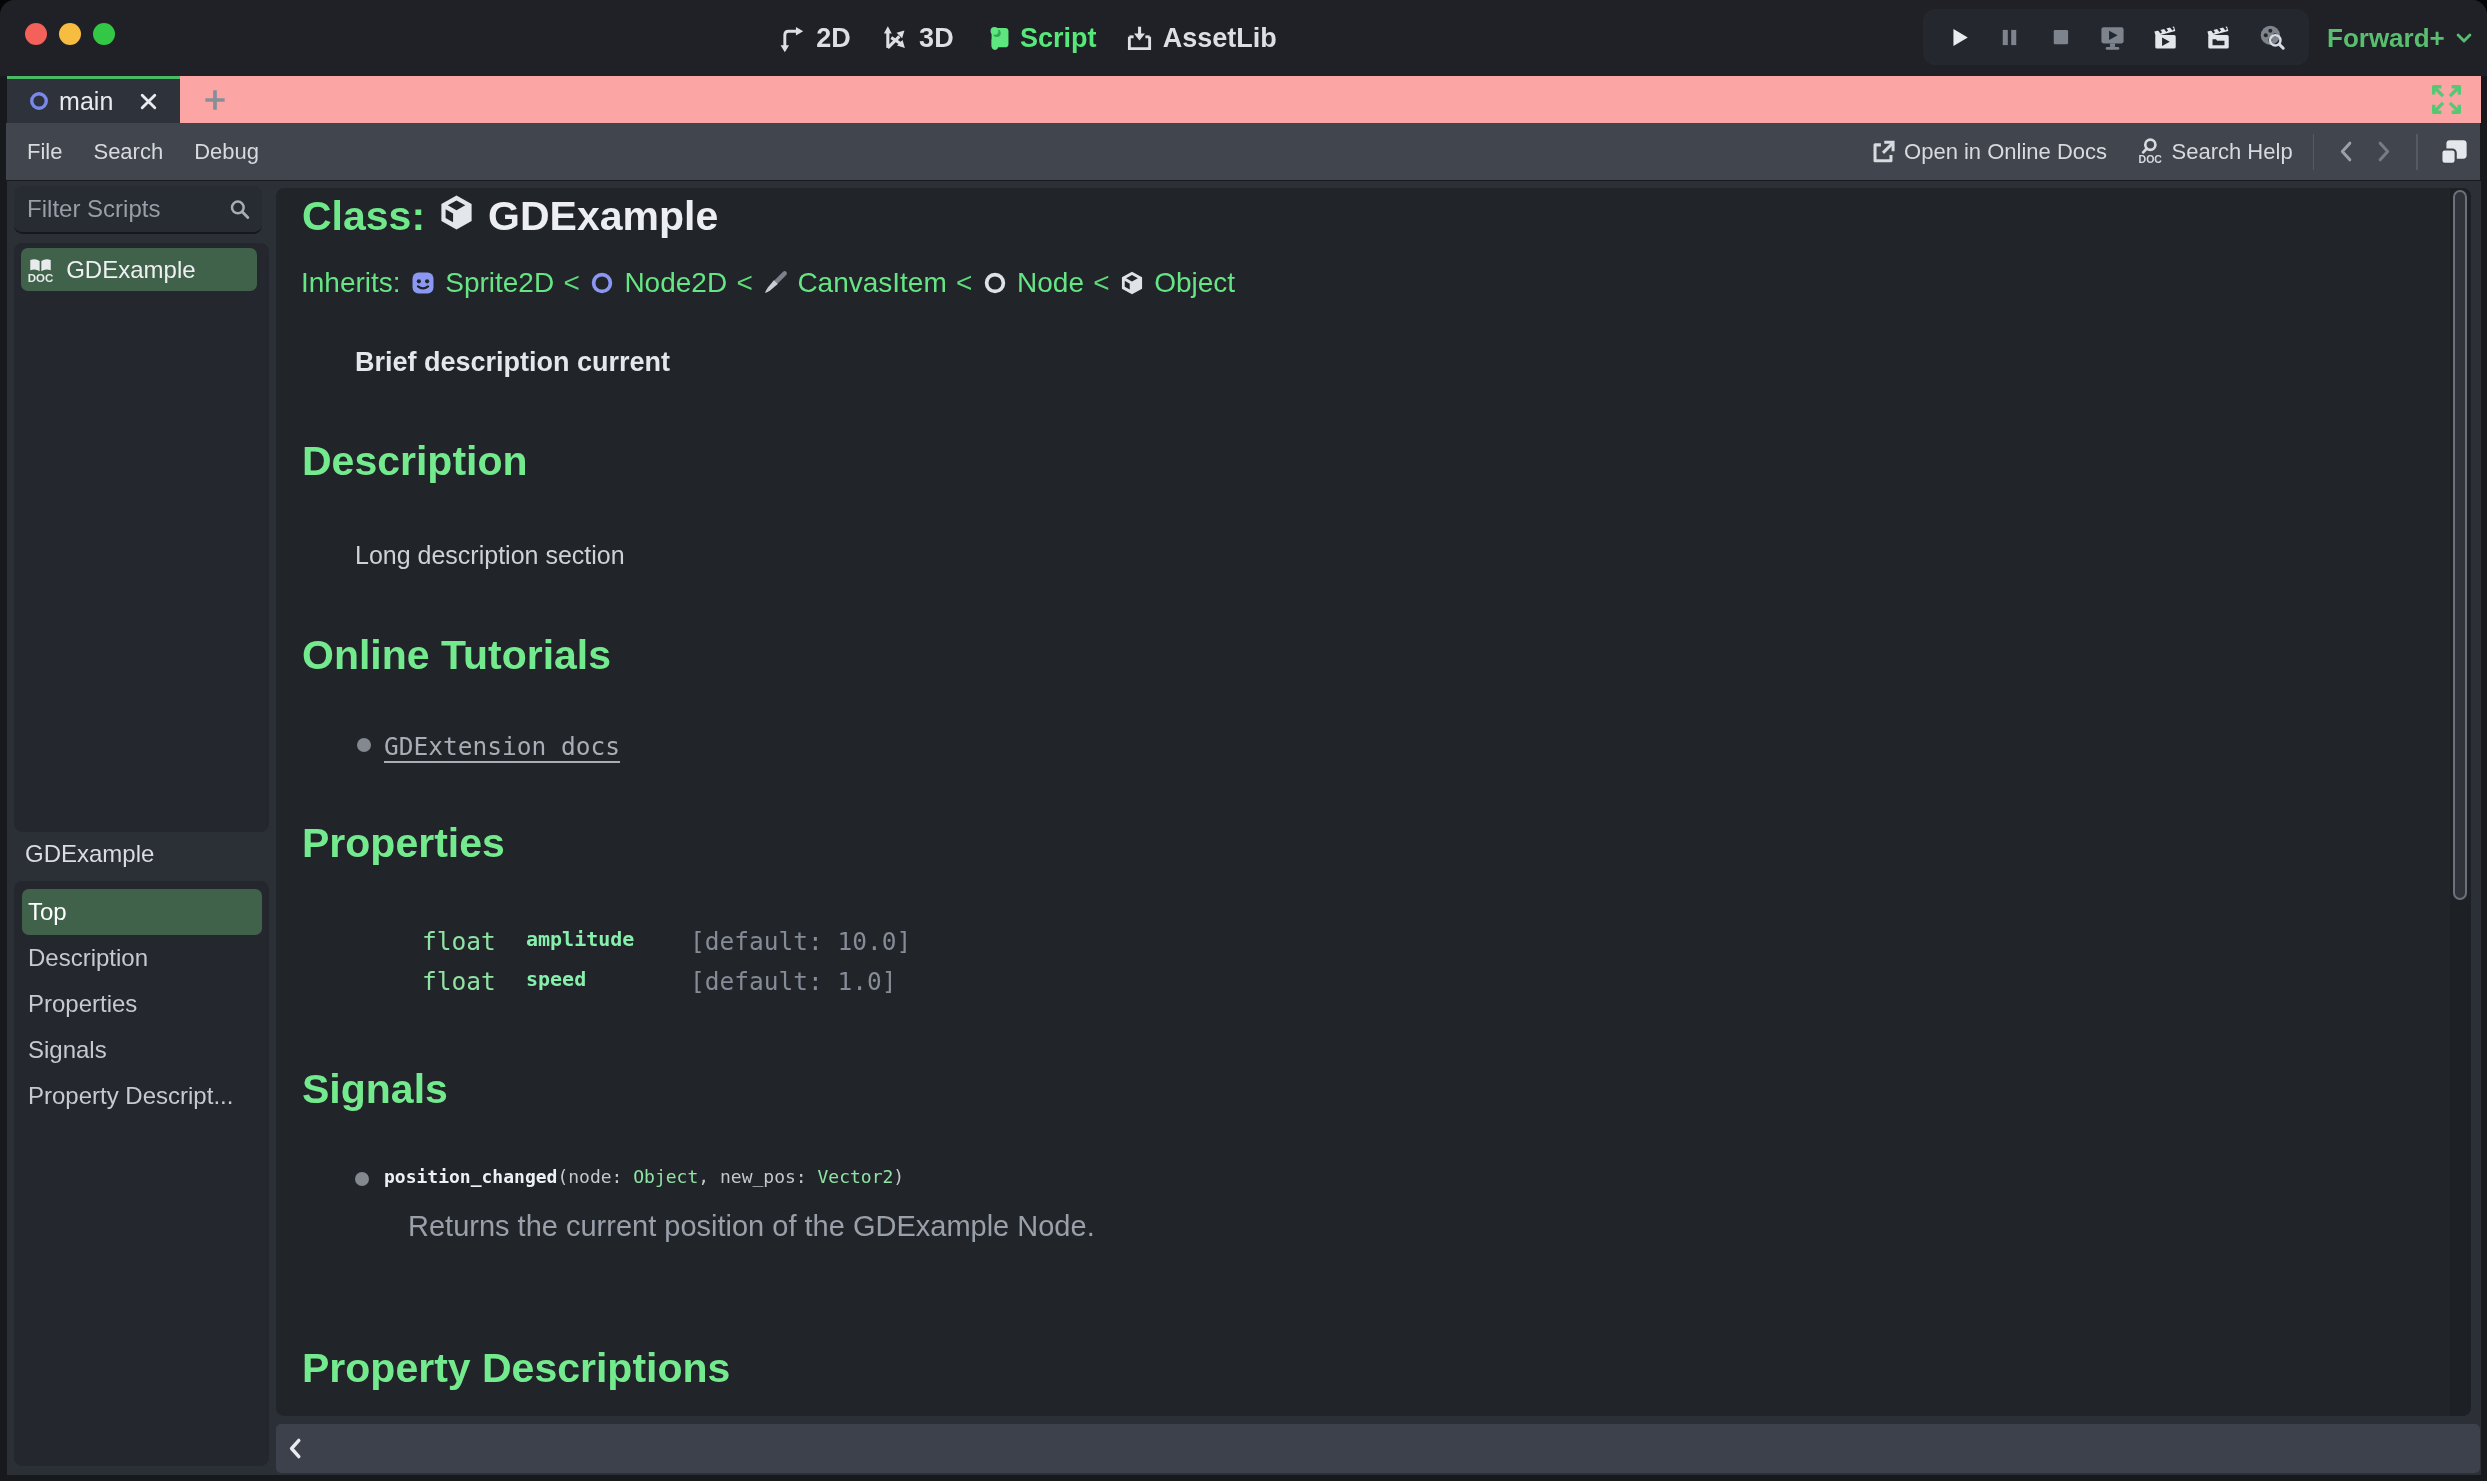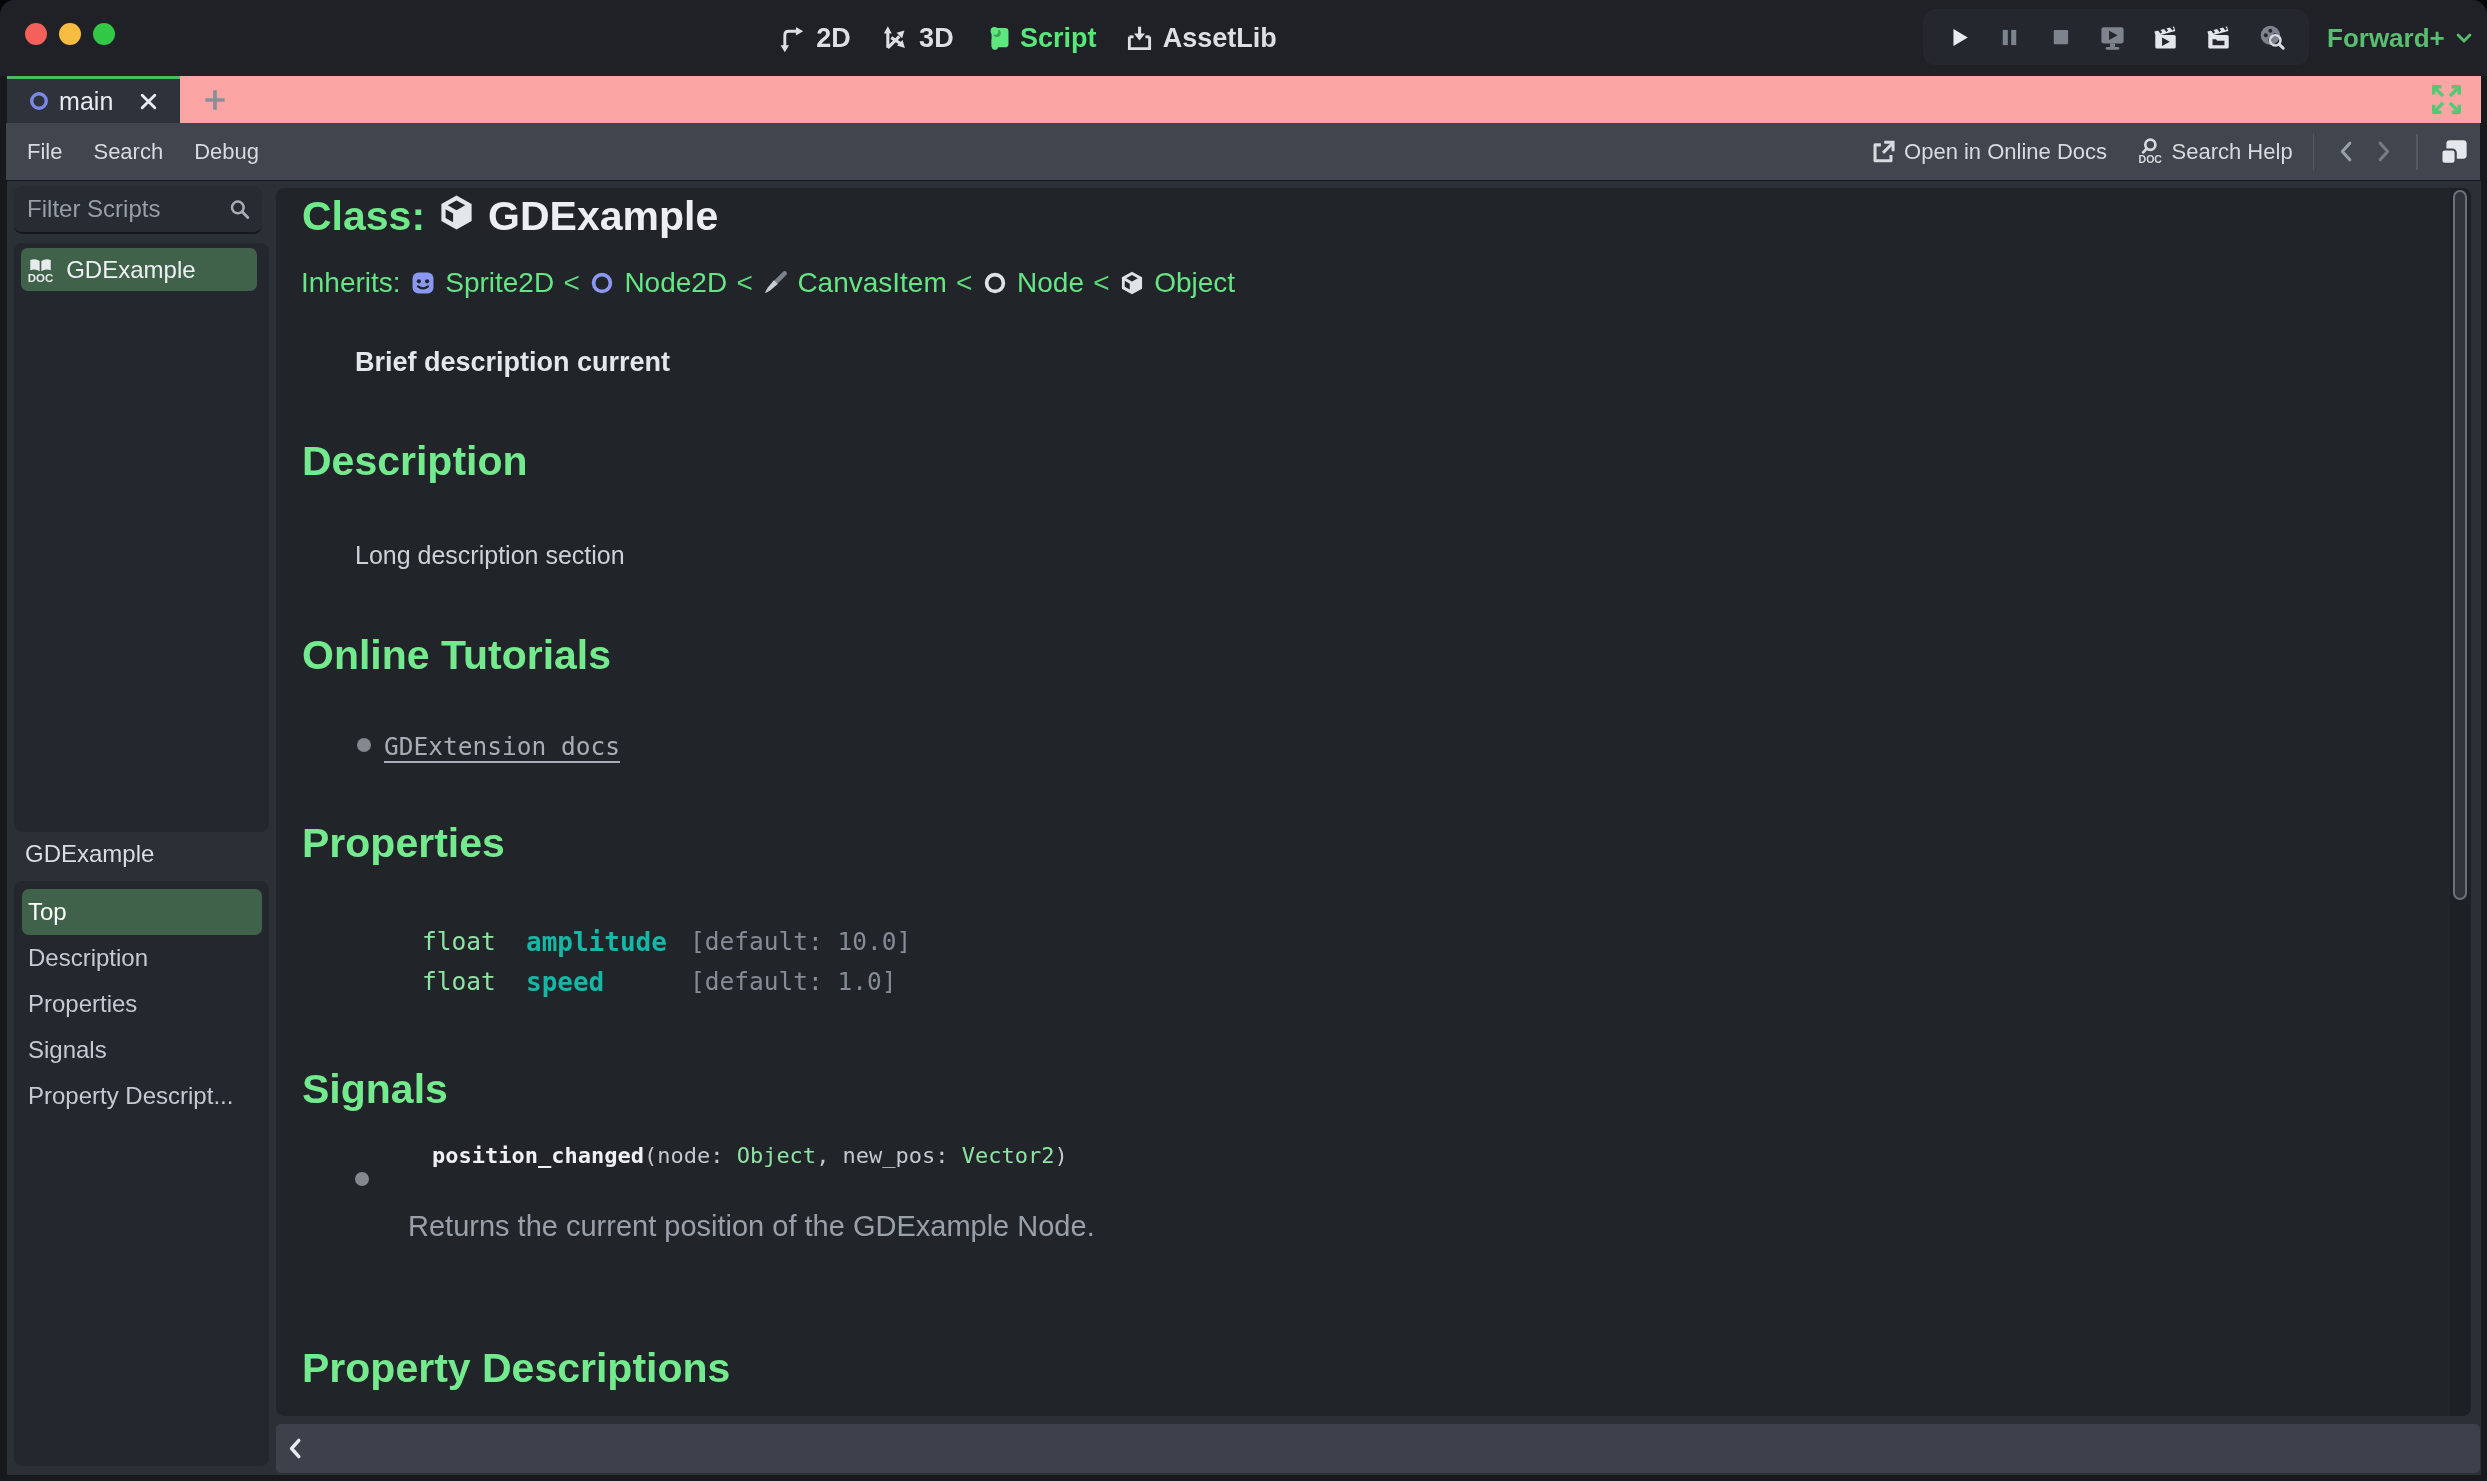--- a/index.html
+++ b/index.html
@@ -90,24 +90,24 @@
   .h-signals     { top:878px; }
   .h-propdesc    { top:1157px; }
   .doc-long { left:79px; top:353px; font-size:25px; color:#cdd2d8; }
   .bullet { position:absolute; width:14.4px; height:14.4px; border-radius:50%; background:#84888f; }
   .tut-bullet { left:81px; top:550px; }
   .tut-link { left:108px; top:544px; font-size:24.5px; color:#a9aeb6; text-decoration:underline;
               text-underline-offset:6px; text-decoration-thickness:1.7px; }
   .prop-row1 { top:739px; }
   .prop-row2 { top:779px; }
   .prop-type { position:absolute; left:146px; font-size:24.5px; color:#8fe3a4; }
-  .prop-name { position:absolute; left:250px; font-size:26px; font-weight:bold; color:#14b8a6; }
+  .prop-name { position:absolute; left:250px; font-size:20px; font-weight:bold; color:#86efac; }
   .prop-default { position:absolute; left:414px; font-size:24.5px; color:#858c97; }
   .sig-bullet { left:79px; top:984px; }
-  .sig-line { left:108px; top:955px; font-size:22px; color:#c3c8cf;margin-left:48px; }
+  .sig-line { left:108px; top:978px; font-size:18px; color:#c3c8cf; }
   .sig-name { font-weight:bold; color:#eef0f3; }
   .sig-type { color:#8fe3a4; }
   .sig-desc { left:132px; top:1022px; font-size:29px; color:#99a0aa; }
 
   
   .bottom-strip { position:absolute; left:276px; top:1424px; width:2204px; height:49px; background:#3c414b;
                   border-radius:5px; display:flex; align-items:center; }
   .panel-toggle { margin-left:1.7px; width:34px; height:100%; display:flex; align-items:center; justify-content:center; }
 
   svg { display:block; }

